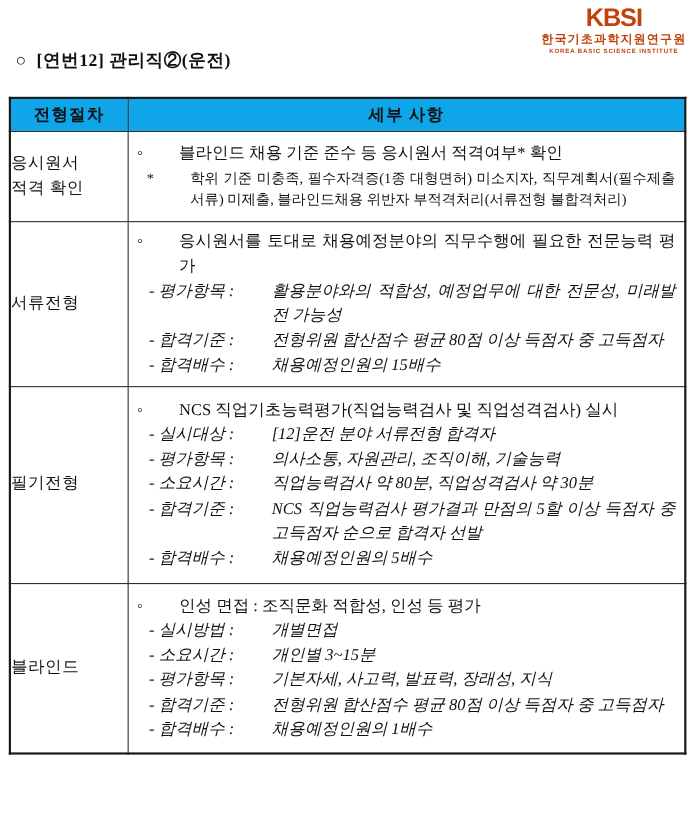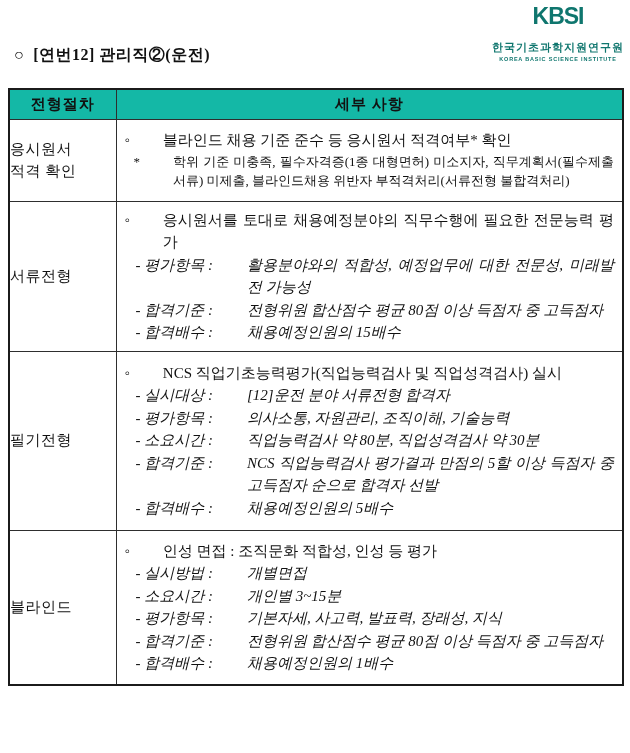--- a/index.html
+++ b/index.html
@@ -3,47 +3,47 @@
 <meta charset="utf-8">
 <style>
   * { margin: 0; padding: 0; box-sizing: border-box; }
   html, body { background: #ffffff; }
   body {
     width: 630px; height: 753px; position: relative;
     font-family: "Liberation Serif", "DejaVu Serif", serif;
     color: #111111; overflow: hidden;
   }
   
-  .logo-block { position: absolute; top: 5px; right: 6px; text-align: center; color: #0f766e; }
+  .logo-block { position: absolute; top: 5px; right: 6px; text-align: center; color: #c2410c; }
   .logo-wordmark {
     font-family: "Liberation Sans", sans-serif; font-weight: bold;
     font-size: 23px; line-height: 1; letter-spacing: -1px;
   }
   .logo-kr {
     font-family: "Liberation Sans", sans-serif; font-weight: bold;
-    font-size: 11px; letter-spacing: 1px; margin-top: 12px; white-space: nowrap; text-align: center;
+    font-size: 11px; letter-spacing: 1px; margin-top: 0; white-space: nowrap; text-align: center;
   }
   .logo-en {
     font-family: "Liberation Sans", sans-serif; font-weight: bold;
     font-size: 5.5px; letter-spacing: 0.8px; margin-top: 1px; white-space: nowrap;
   }
   
   .doc-title {
     position: absolute; top: 45px; left: 14px;
     font-size: 16px; font-weight: 600; letter-spacing: 0.5px; white-space: nowrap;
   }
   .doc-title .t-bullet { margin-right: 9px; }
   
   table.proc {
     position: absolute; top: 88px; left: 8px; width: 614px;
     border-collapse: collapse; border: 2px solid #1b1b1b; table-layout: fixed;
   }
   table.proc th, table.proc td { border: 1px solid #2e2e2e; }
   table.proc th {
-    height: 30px; background: #14b8a6; font-size: 15px;
+    height: 30px; background: #0ea5e9; font-size: 15px;
     font-weight: bold; text-align: center; letter-spacing: 1px;
   }
   td.stage {
     vertical-align: middle;
     font-size: 15px; line-height: 1.5; letter-spacing: 0.5px;
   }
   td.details { vertical-align: middle; padding: 7px 8px 7px 6px; font-size: 15px; }
   tr.r1 td { height: 82px; }
   tr.r2 td { height: 134px; }
   tr.r3 td { height: 179px; }

